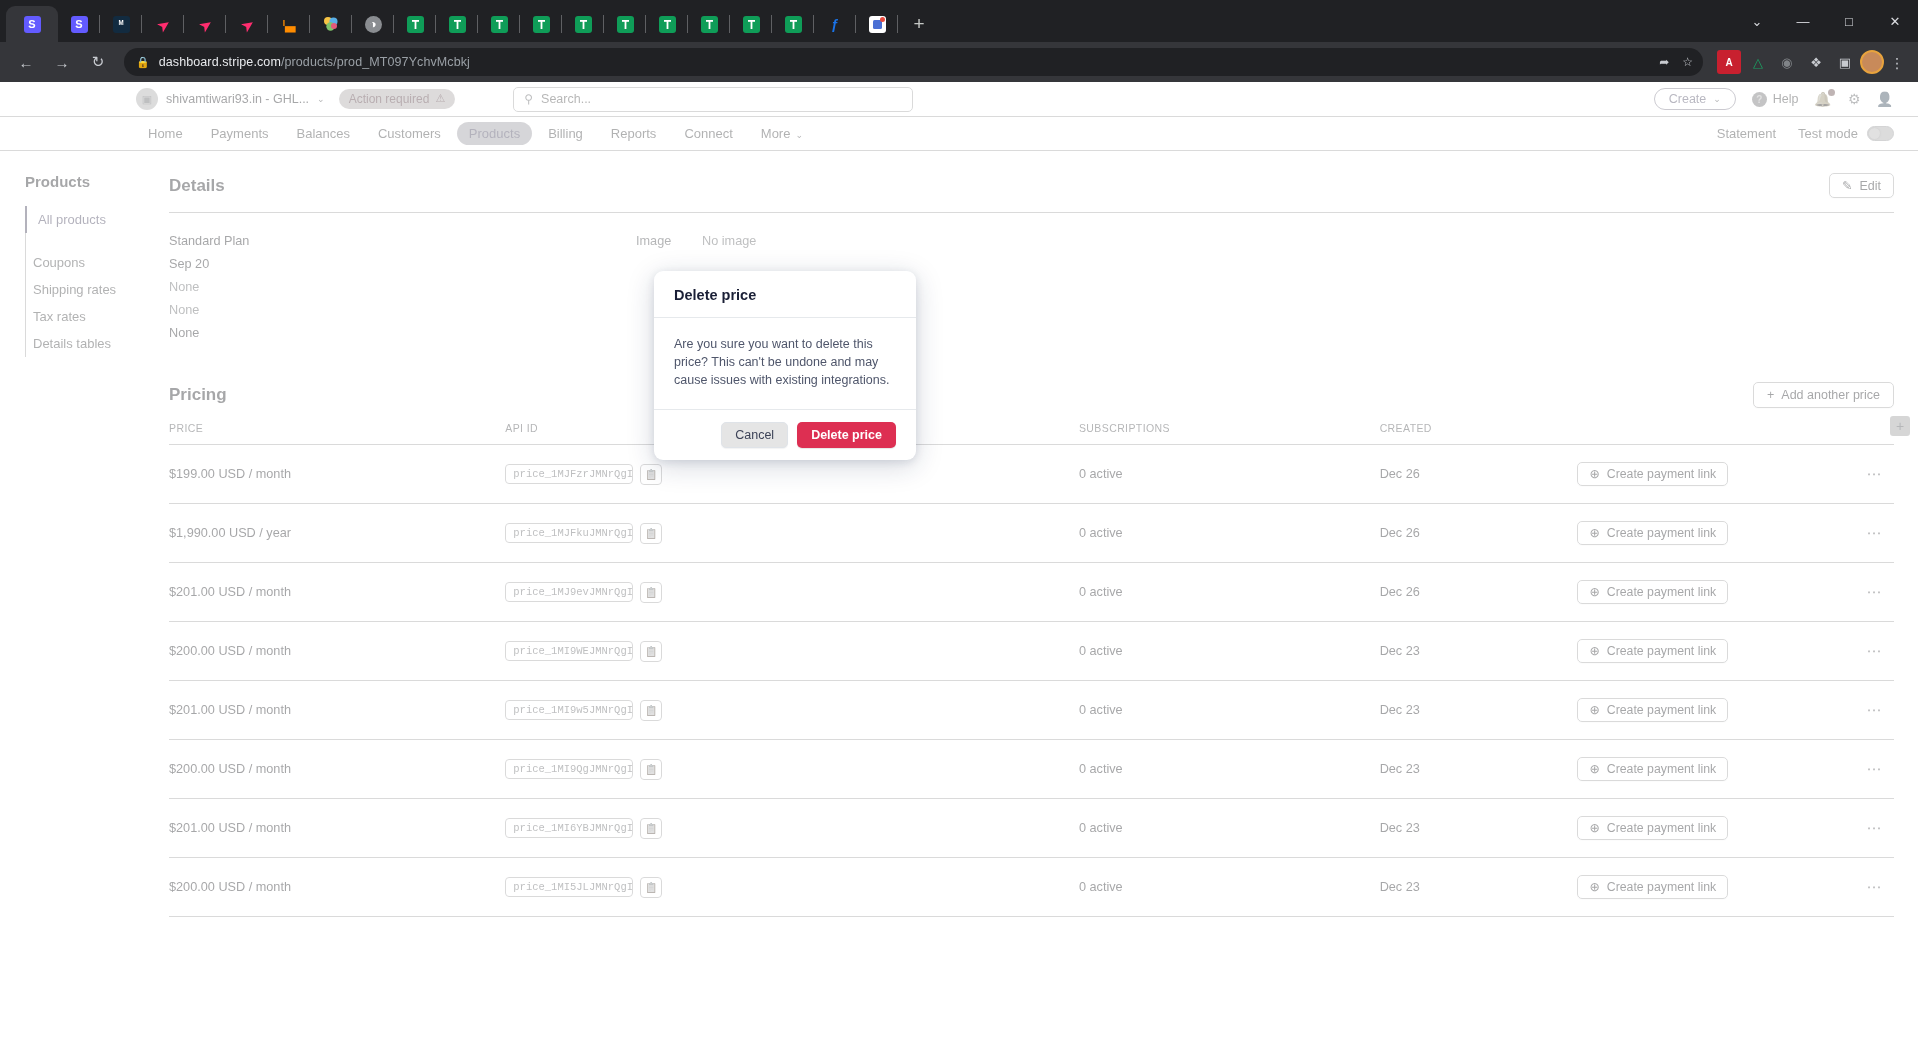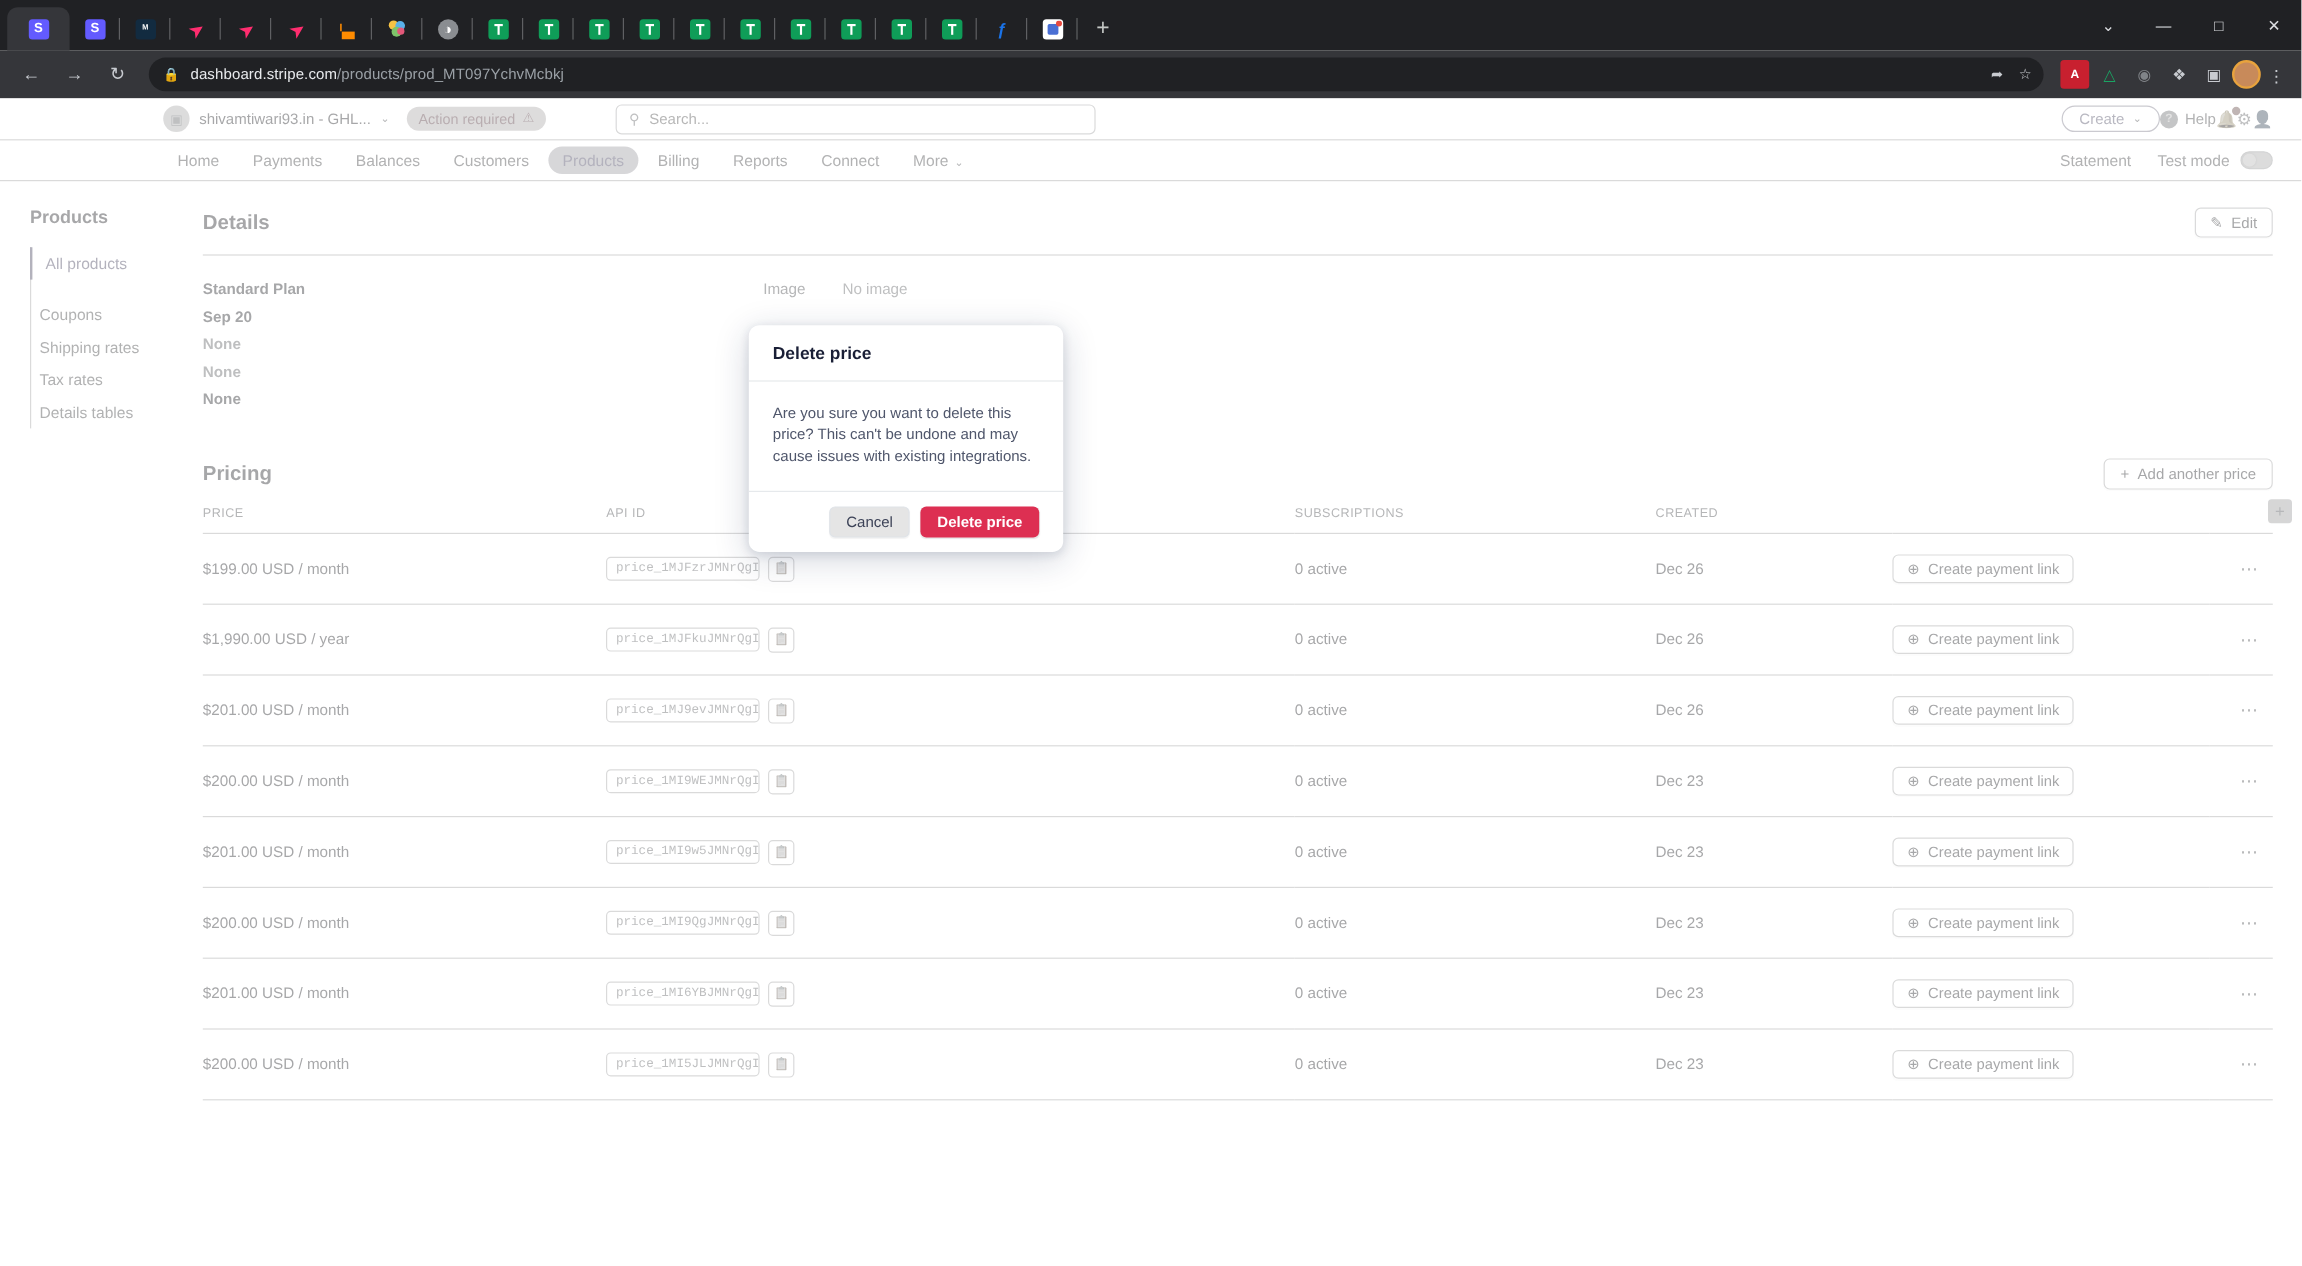--- a/index.html
+++ b/index.html
@@ -117,21 +117,21 @@
   .searchbox {
     margin-left: 58px; width: 400px; height: 25px;
     border: 1px solid #e3e8ee; border-radius: 5px;
     display: flex; align-items: center; padding: 0 10px; gap: 8px;
   }
   .searchbox input {
     border: none; outline: none; font-size: 12.5px; color: #8792a2;
     background: transparent; width: 100%;
     font-family: "Liberation Sans", sans-serif;
   }
-  .hdr-right { margin-left: auto; display: flex; align-items: center; }
+  .hdr-right { margin-left: auto; display: flex; align-items: center; gap: 16px; }
   .create-btn {
     border: 1px solid #b7aefb; color: #7a70e8; border-radius: 13px;
     padding: 3px 14px; font-size: 12.5px; display: flex; align-items: center; gap: 7px;
   }
   .help-btn { display: flex; align-items: center; gap: 6px; font-size: 12.5px; color: #5f6673; }
   .circ-q { width: 15px; height: 15px; border-radius: 50%; background: #9aa2b0;
             color: #fff; font-size: 10px; display: flex; align-items: center;
             justify-content: center; font-weight: bold; }
   .hdr-ico { color: #8792a2; font-size: 14px; position: relative; }
   .dot-badge { position: absolute; top: -2px; right: -3px; width: 7px; height: 7px;
@@ -172,21 +172,21 @@
     padding: 4px 12px; font-size: 12.5px; color: #3c4257;
     display: flex; align-items: center; gap: 7px;
     box-shadow: 0 1px 1px rgba(0,0,0,.04);
   }
   .hr { height: 1px; background: #e6e9ec; margin: 14px 0 16px 0; }
   .details-grid { display: flex; }
   .dcol { display: flex; }
   .dlabels { width: 158px; }
   .dvals { width: 415px; }
   .dlabels div, .dvals div { font-size: 12.7px; color: #697386; padding: 5px 0; height: 23px; }
-  .dvals div { color: #3c4257; font-weight: bold; }
+  .dvals div { color: #3c4257; }
   .dvals div.muted { color: #8792a2; }
   .imgcol { margin-left: 52px; display: flex; }
   .imgcol .l { font-size: 12.7px; color: #697386; width: 66px; padding: 5px 0; }
   .imgcol .v { font-size: 12.7px; color: #8792a2; padding: 5px 0; }
 
   .pricing-head { display: flex; align-items: center; margin-top: 38px; }
   .add-price-btn {
     margin-left: auto; border: 1px solid #e3e8ee; border-radius: 5px;
     padding: 5px 13px; font-size: 12.5px; color: #3c4257;
     display: flex; align-items: center; gap: 7px;
@@ -235,21 +235,21 @@
     background: #d6dbe4; color: #6b7a8f; display: flex;
     align-items: center; justify-content: center; font-size: 14px;
     border-radius: 3px;
   }
 
   
   .modal-overlay {
     position: absolute; inset: 0; background: rgba(255,255,255,0);
   }
   .modal {
-    position: absolute; left: 624px; top: 189px; width: 262px;
+    position: absolute; left: 654px; top: 189px; width: 262px;
     background: #fff; border-radius: 9px;
     box-shadow: 0 6px 28px rgba(24,39,75,.18), 0 2px 8px rgba(24,39,75,.12);
     overflow: hidden;
   }
   .modal-head { padding: 16px 20px 14px 20px; border-bottom: 1px solid #e6e9ec; }
   .modal-title { font-size: 14.5px; font-weight: bold; color: #1a1f36; }
   .modal-body { padding: 18px 20px 20px 20px; }
   .modal-body p { font-size: 12.5px; line-height: 1.42; color: #4f566b; }
   .modal-foot {
     border-top: 1px solid #e6e9ec; padding: 12px 20px;

